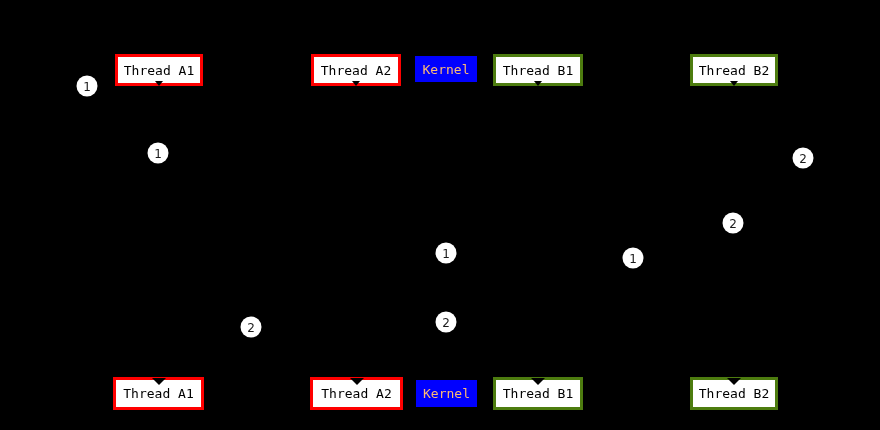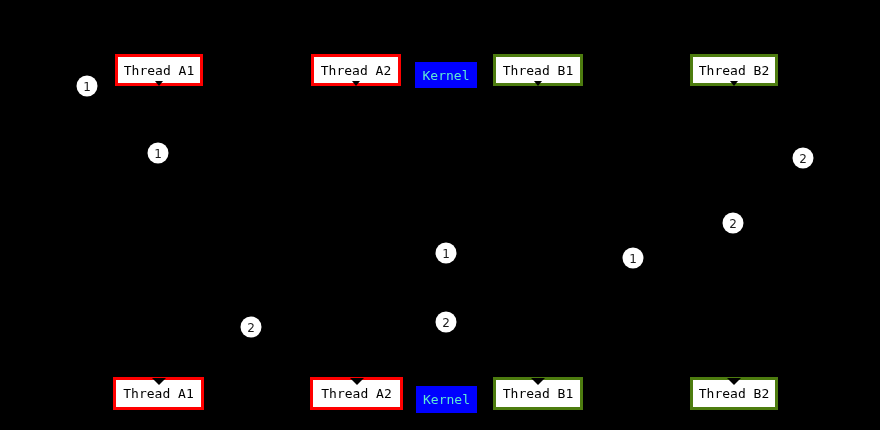--- a/index.html
+++ b/index.html
@@ -21,21 +21,21 @@
     color:#000000;
     display:flex;
     align-items:center;
     justify-content:center;
     font-size:13px;
     line-height:1;
     white-space:nowrap;
   }
   .node.red{border:3px solid #ff0000;}
   .node.blue{border:3px solid #4d7c0f;}
-  .node.kernel{background:#0000ff;color:#5eead4;border:none;margin-top:6px;}
+  .node.kernel{background:#0000ff;color:#fdba74;border:none;}
   
   .notch-top{
     position:absolute;
     top:-2px;left:50%;
     transform:translateX(-50%);
     width:0;height:0;
     border-left:7px solid transparent;
     border-right:7px solid transparent;
     border-top:7px solid #000000;
   }

